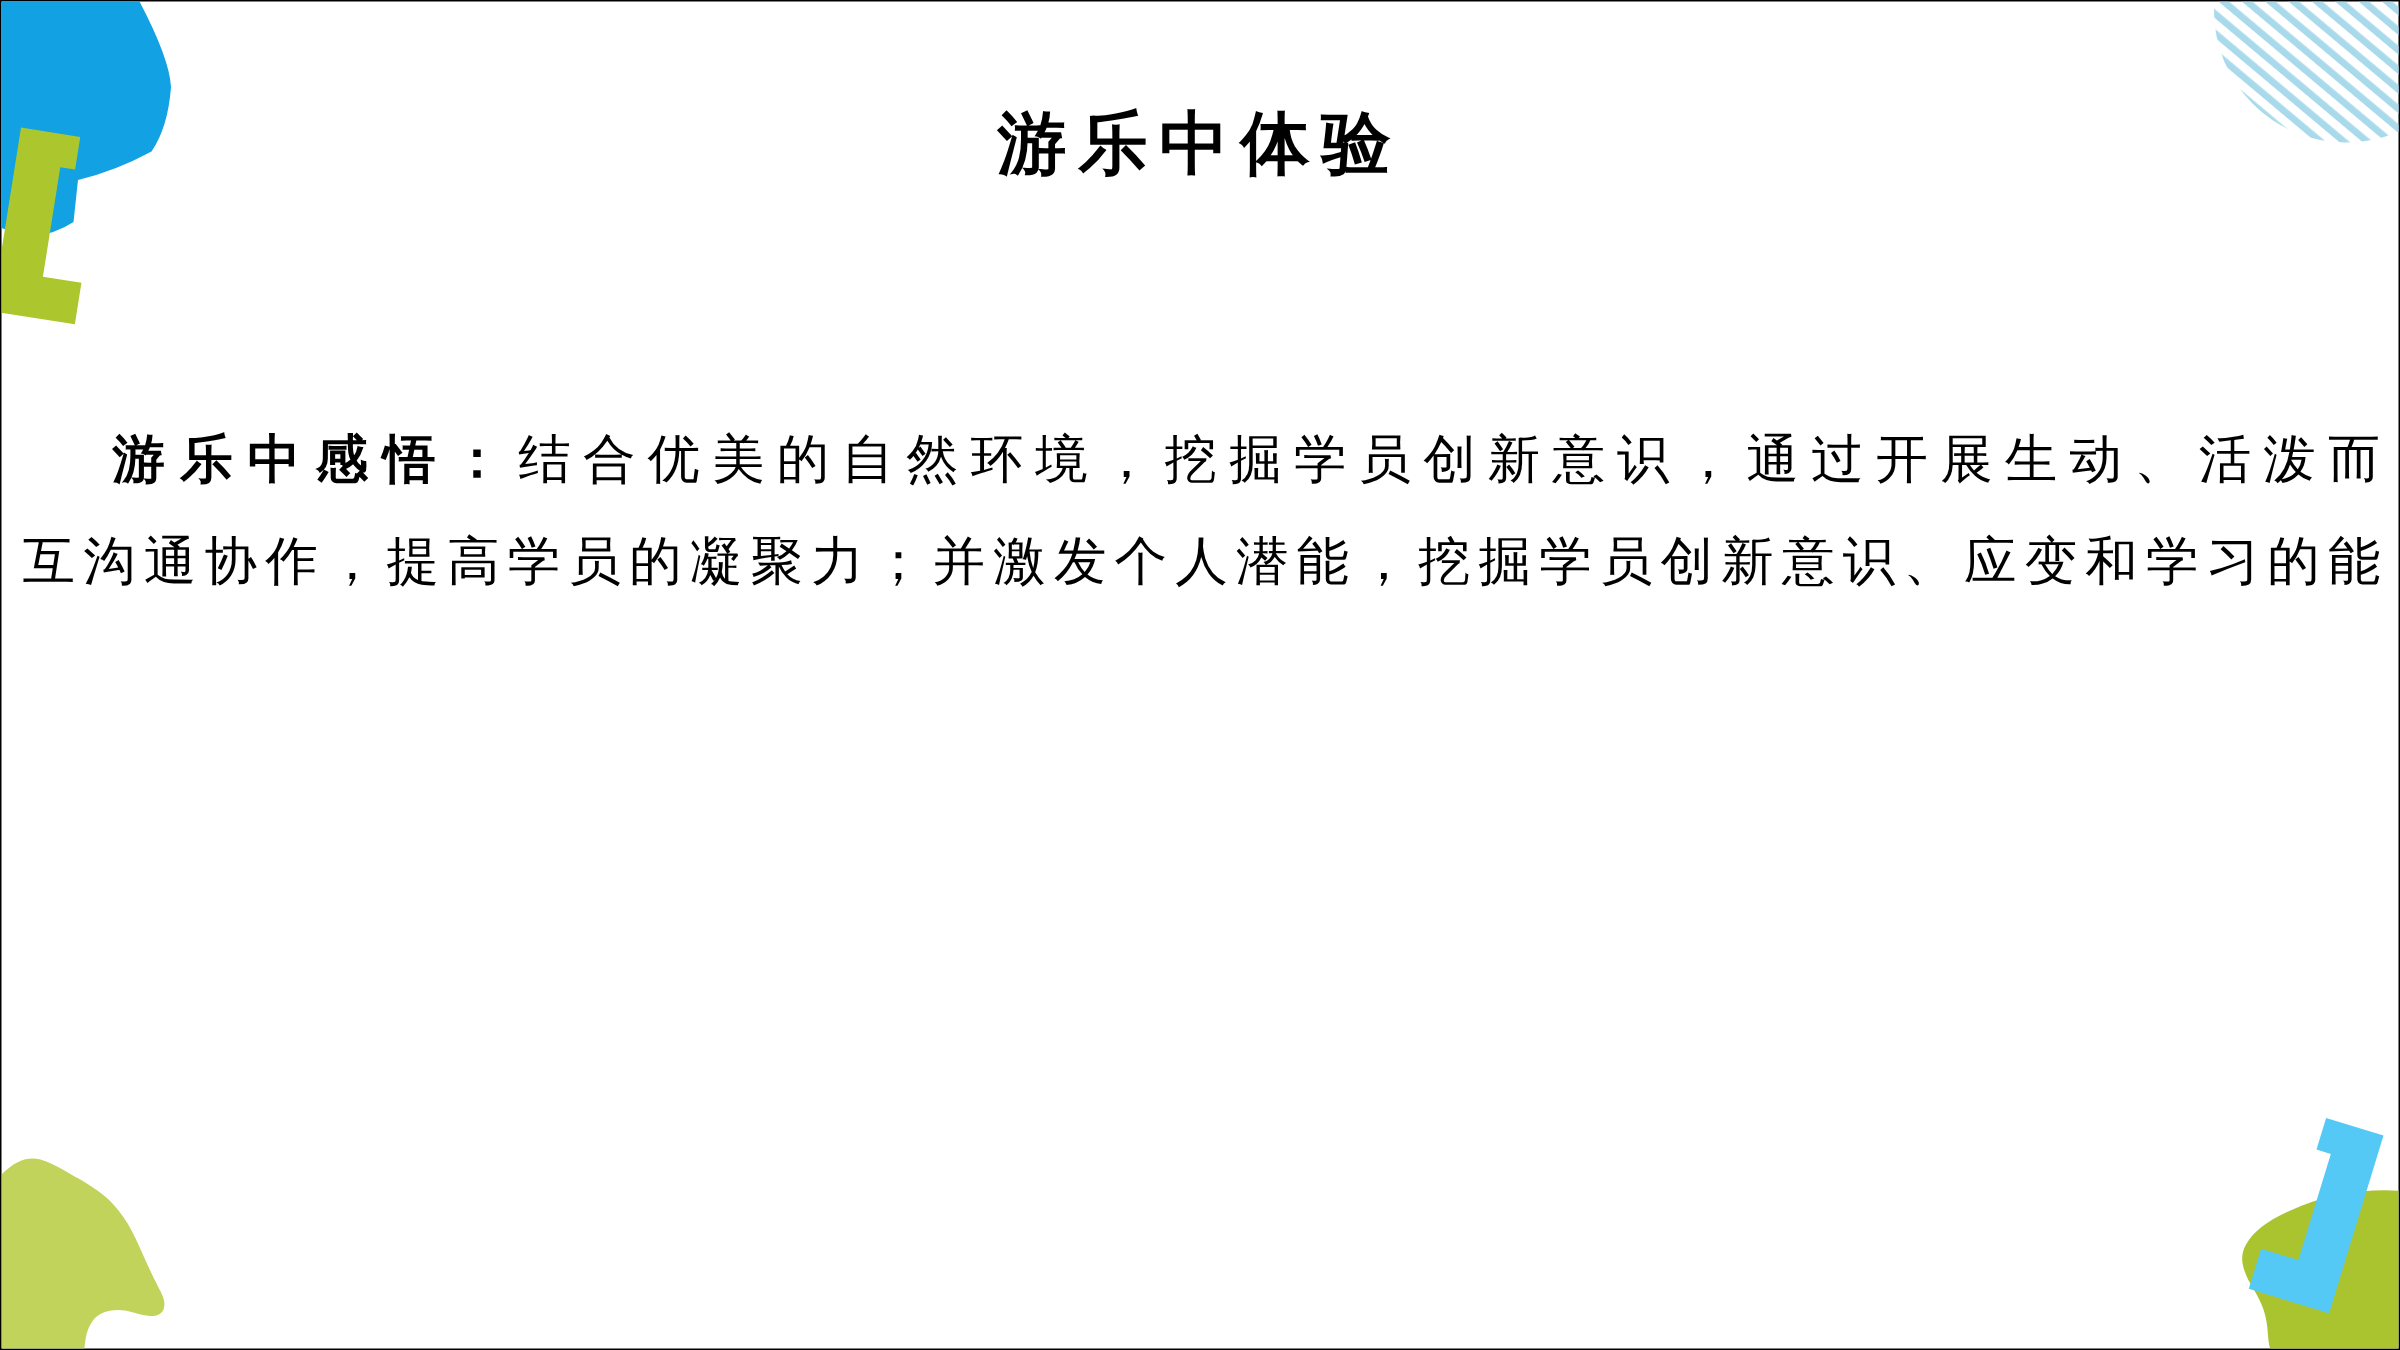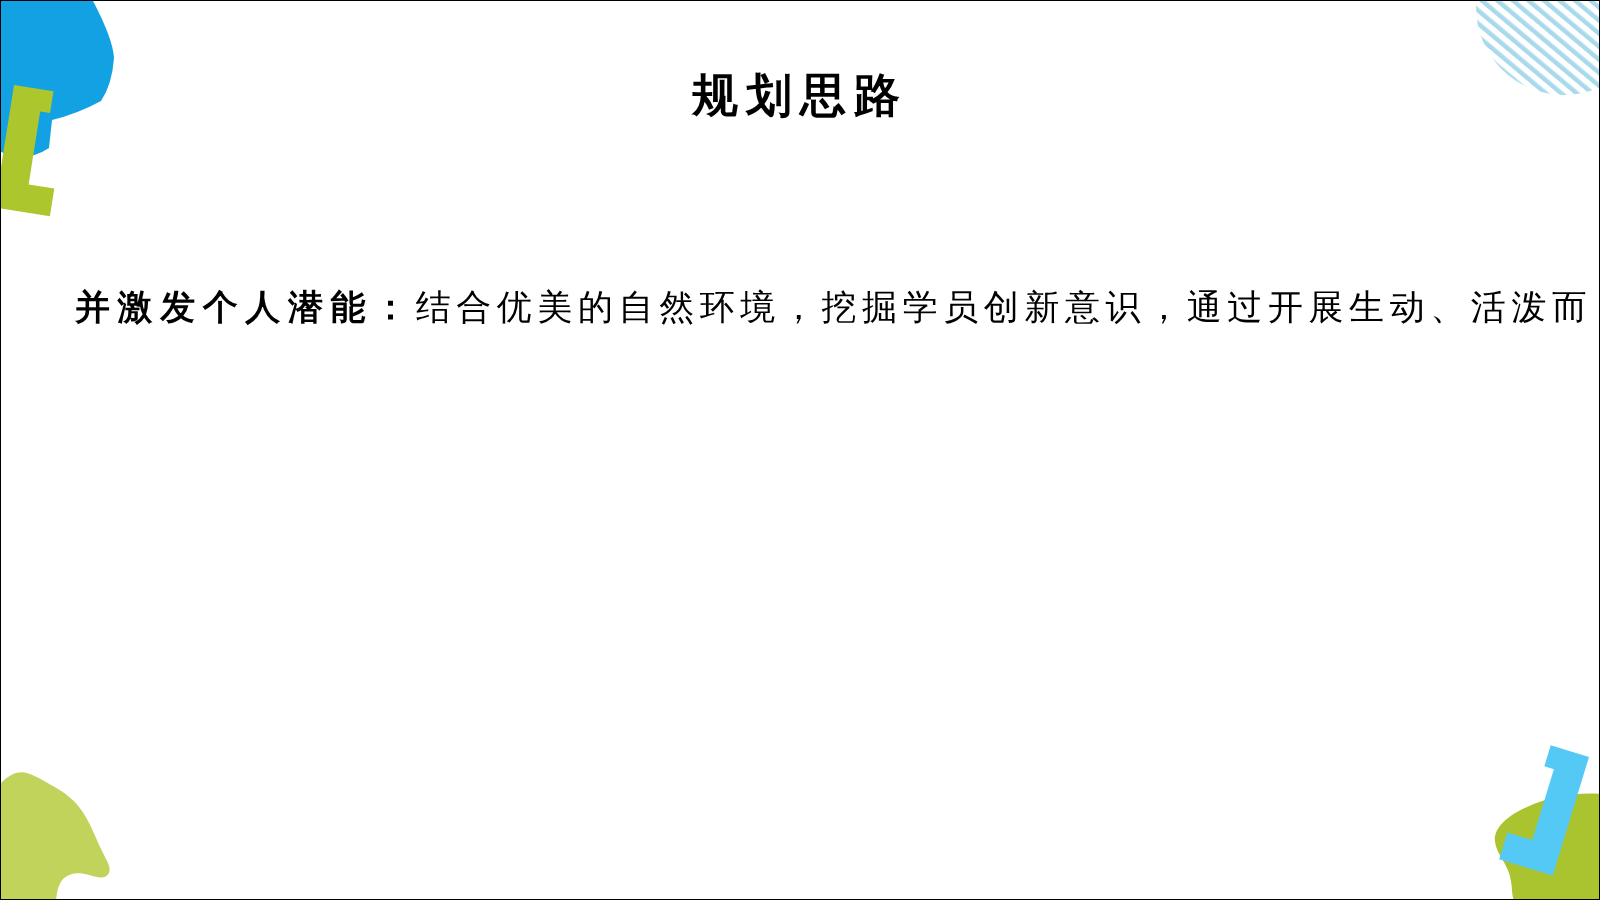--- a/index.html
+++ b/index.html
@@ -90,19 +90,20 @@
 
     <path d="M0,782 C10,772 18,770 26,772 C38,776 44,781 52,785 C64,792 72,798 78,806 C88,818 94,836 102,852 C107,862 110,866 108,872 C105,878 98,877 88,874 C78,871 68,872 62,878 C56,885 56,893 55,900 L0,900 Z" fill="#C2D35C"></path>
 
     <path d="M1600,793 C1578,791 1549,795 1526,806 C1505,815 1492,828 1494,841 C1496,853 1504,860 1508,872 C1512,884 1510,892 1513,900 L1600,900 Z" fill="#A9C42F"></path>
 
     <g transform="translate(1588,756) rotate(17)">
       <path d="M0,0 L-40,0 L-40,22 L-30,22 L-30,96 L-56,96 L-56,124 L0,124 Z" fill="#55C9F5"></path>
     </g>
   </svg>
 
-  <h1 class="title">规划思路</h1>
+  <h1 class="title">游乐中体验</h1>
 
   <div class="body-text">
-    <div class="bline first"><span class="lead">并激发个人潜能：</span><span>结合优美的自然环境，挖掘学员创新意识，通过开展生动、活泼而</span></div>
+    <div class="bline first"><span class="lead">游乐中感悟：</span><span>结合优美的自然环境，挖掘学员创新意识，通过开展生动、活泼而</span></div>
+    <div class="bline"><span>互沟通协作，提高学员的凝聚力；并激发个人潜能，挖掘学员创新意识、应变和学习的能</span></div>
   </div>
 
 </div>
 
 </body></html>

